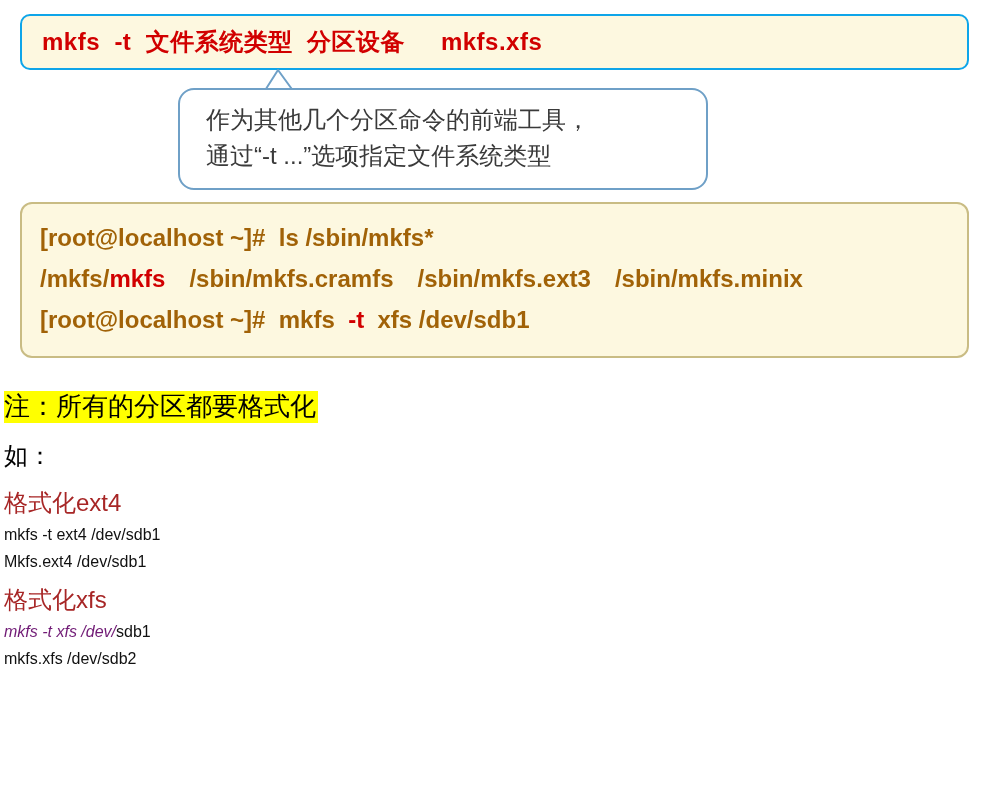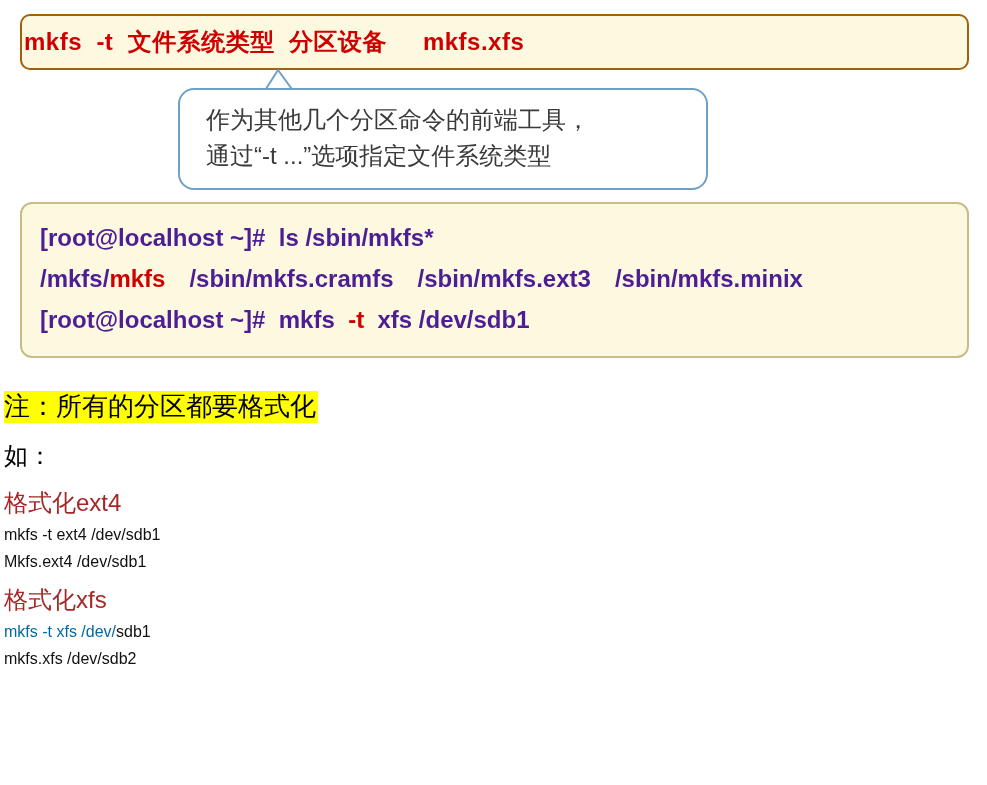--- a/index.html
+++ b/index.html
@@ -7,23 +7,23 @@
       width: 987px;
       height: 785px;
       background: #fff;
       font-family: "Microsoft YaHei", "SimSun", Arial, sans-serif;
       padding: 14px 0 0 0;
       position: relative;
     }
     .syntax-box {
       margin: 0 18px 0 20px;
       background: #fdf8e0;
-      border: 2px solid #a16207;
+      border: 2px solid #0ea5e9;
       border-radius: 10px;
-      padding: 10px 16px 10px 2px;
+      padding: 10px 16px 10px 20px;
       font-size: 24px;
       font-weight: 700;
       color: #d10000;
       letter-spacing: 0.5px;
     }
     .callout-wrap {
       position: relative;
       height: 132px;
     }
     .callout {
@@ -51,21 +51,21 @@
     .terminal-box {
       margin: 0 18px 0 20px;
       background: #fdf8e0;
       border: 2px solid #c9bc84;
       border-radius: 12px;
       padding: 14px 18px 16px 18px;
       font-size: 24px;
       font-weight: 700;
       line-height: 1.7;
     }
-    .term-blue { color: #4c1d95; }
+    .term-blue { color: #a16207; }
     .term-red  { color: #d10000; }
     .term-row { white-space: nowrap; }
     .tbl { display: table; border-collapse: separate; border-spacing: 0; }
     .trow { display: table-row; }
     .tcell { display: table-cell; padding-right: 24px; white-space: nowrap; }
     .tcell:last-child { padding-right: 0; margin-left: 8px; }
     .notes {
       margin: 28px 18px 0 4px;
       font-size: 24px;
       line-height: 1.55;
@@ -79,21 +79,21 @@
     .subhead {
       color: #a72626;
       font-size: 24px;
       margin-top: 10px;
     }
     .cmd {
       font-size: 16px;
       color: #111;
       margin-top: 2px;
     }
-    .red-frag { color: #0369a1; }
+    .red-frag { color: #701a75; font-style: italic; }
     .mt10 { margin-top: 10px; }
     .mt6 { margin-top: 6px; }
   </style>
 </head>
 <body>
 
 <div class="syntax-box">
   <span>mkfs</span>&nbsp;&nbsp;<span>-t</span>&nbsp;&nbsp;<span>文件系统类型</span>&nbsp;&nbsp;<span>分区设备</span>&nbsp;&nbsp;&nbsp;&nbsp;&nbsp;<span>mkfs.xfs</span>
 </div>
 

